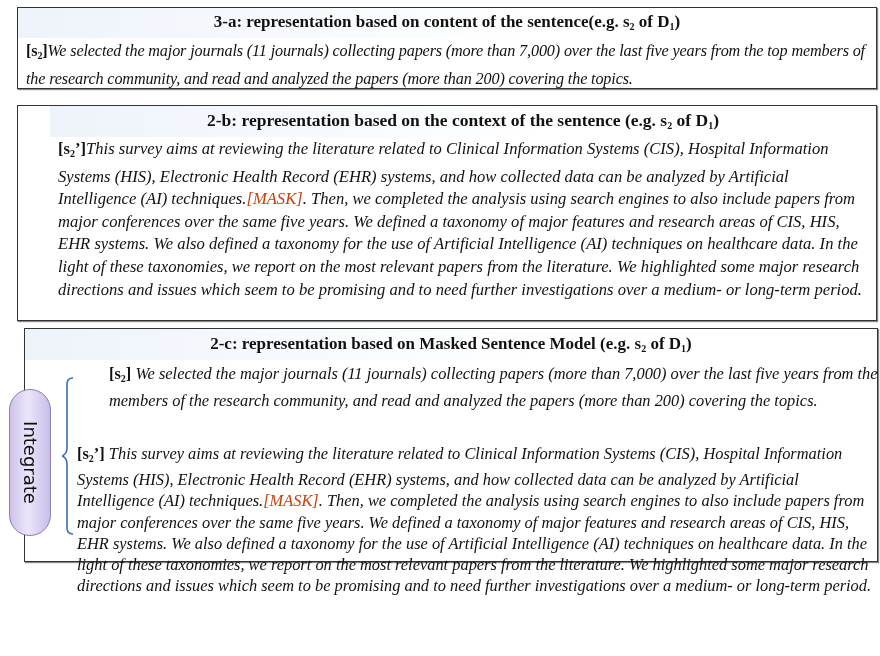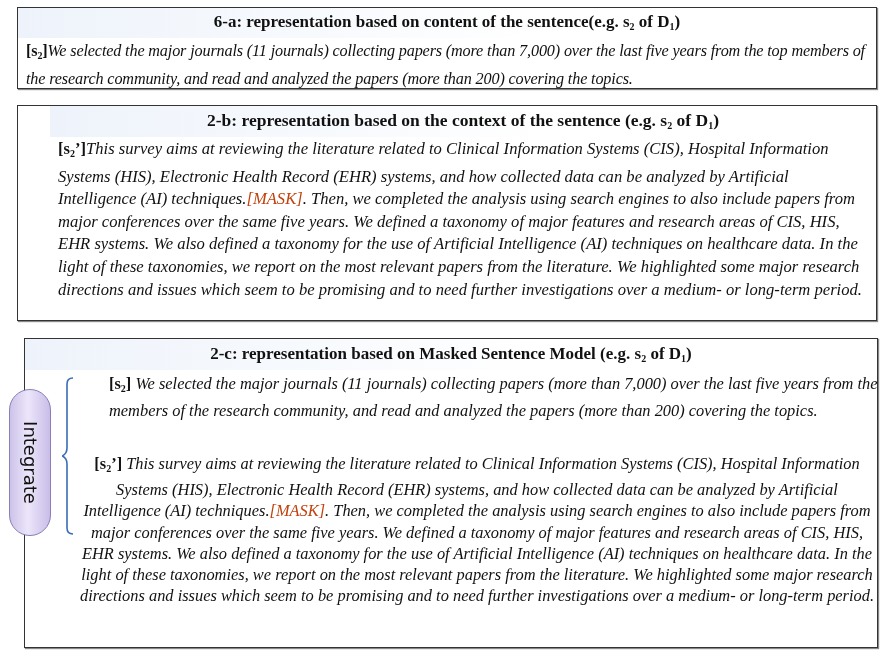--- a/index.html
+++ b/index.html
@@ -12,40 +12,40 @@
   .body-text { font-size: 16.2px; line-height: 22.5px; font-style: italic; }
   .label { font-style: normal; font-weight: bold; }
   .sub { font-size: 10px; vertical-align: -3px; }
   .mask { color: #c2410c; }
   #panel-a { left: 17px; top: 7px; width: 860px; height: 82px; }
   #panel-a .panel-title { padding-top: 3px; }
   #panel-a .body-text { padding: 2px 8px 0 8px; letter-spacing: -0.15px; }
   #panel-b { left: 17px; top: 105px; width: 860px; height: 216px; padding-left: 32px; }
   #panel-b .panel-title { padding-top: 3px; font-size: 17.5px; }
   #panel-b .body-text { padding: 1px 6px 0 8px; line-height: 22.6px; font-size: 16.6px; }
-  #panel-c { left: 24px; top: 338px; width: 854px; height: 310px; }
+  #panel-c { left: 24px; top: 328px; width: 854px; height: 234px; }
   #panel-c .panel-title { padding-top: 4px; }
   #c-s2 { position: absolute; left: 52px; top: 34px; width: 800px; margin-left: 32px; }
-  #c-s2p { position: absolute; left: 52px; top: 114px; width: 800px; text-align: center; }
+  #c-s2p { position: absolute; left: 52px; top: 114px; width: 800px; }
   #c-s2 .body-text, #c-s2p .body-text { line-height: 22.3px; font-size: 16.4px; }
   #c-s2p .body-text { line-height: 21.2px; }
   .integrate-line { position: absolute; left: 30px; width: 1.5px; background: #333; }
   .integrate { position: absolute; left: 9px; top: 389px; width: 42px; height: 147px;
                border-radius: 21px; border: 1.2px solid #8a7fb8;
                background: linear-gradient(to right, #cdc3ea 0%, #ece6fa 45%, #c9bde8 100%);
                box-sizing: border-box; display: flex; align-items: center; justify-content: center; }
   .integrate span { font-family: "DejaVu Sans", sans-serif; font-size: 18px; color: #111;
                     transform: rotate(90deg); white-space: nowrap; display: block; }
   .bracket { position: absolute; left: 62px; top: 376px; width: 12px; height: 160px; }
 </style>
 </head>
 <body>
 
 <div class="panel" id="panel-a">
-  <div class="panel-title"><span>6-a: representation based on content of the sentence(e.g. s</span><span class="sub">2</span><span> of D</span><span class="sub">1</span><span>)</span></div>
+  <div class="panel-title"><span>3-a: representation based on content of the sentence(e.g. s</span><span class="sub">2</span><span> of D</span><span class="sub">1</span><span>)</span></div>
   <div class="body-text"><span class="label"><span>[s</span><span class="sub">2</span><span>]</span></span><span>We selected the major journals (11 journals) collecting papers (more than 7,000) over the last five years from the top members of the research community, and read and analyzed the papers (more than 200) covering the topics.</span></div>
 </div>
 
 <div class="panel" id="panel-b">
   <div class="panel-title"><span>2-b: representation based on the context of the sentence (e.g. s</span><span class="sub">2</span><span> of D</span><span class="sub">1</span><span>)</span></div>
   <div class="body-text"><span class="label"><span>[s</span><span class="sub">2</span><span>’]</span></span><span>This survey aims at reviewing the literature related to Clinical Information Systems (CIS), Hospital Information Systems (HIS), Electronic Health Record (EHR) systems, and how collected data can be analyzed by Artificial Intelligence (AI) techniques.</span><span class="mask">[MASK]</span><span>. Then, we completed the analysis using search engines to also include papers from major conferences over the same five years. We defined a taxonomy of major features and research areas of CIS, HIS, EHR systems. We also defined a taxonomy for the use of Artificial Intelligence (AI) techniques on healthcare data. In the light of these taxonomies, we report on the most relevant papers from the literature. We highlighted some major research directions and issues which seem to be promising and to need further investigations over a medium- or long-term period.</span></div>
 </div>
 
 <div class="integrate-line" style="top:372px; height:17px;"></div>
 <div class="integrate-line" style="top:536px; height:24px;"></div>

